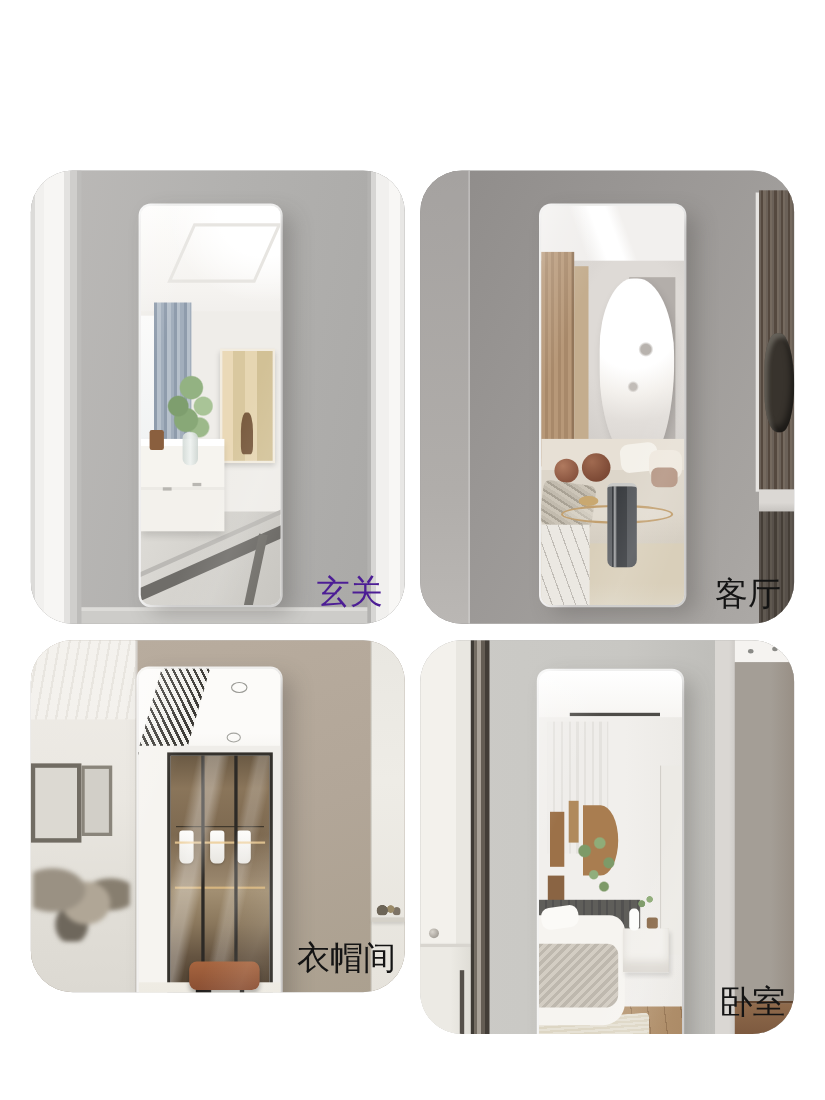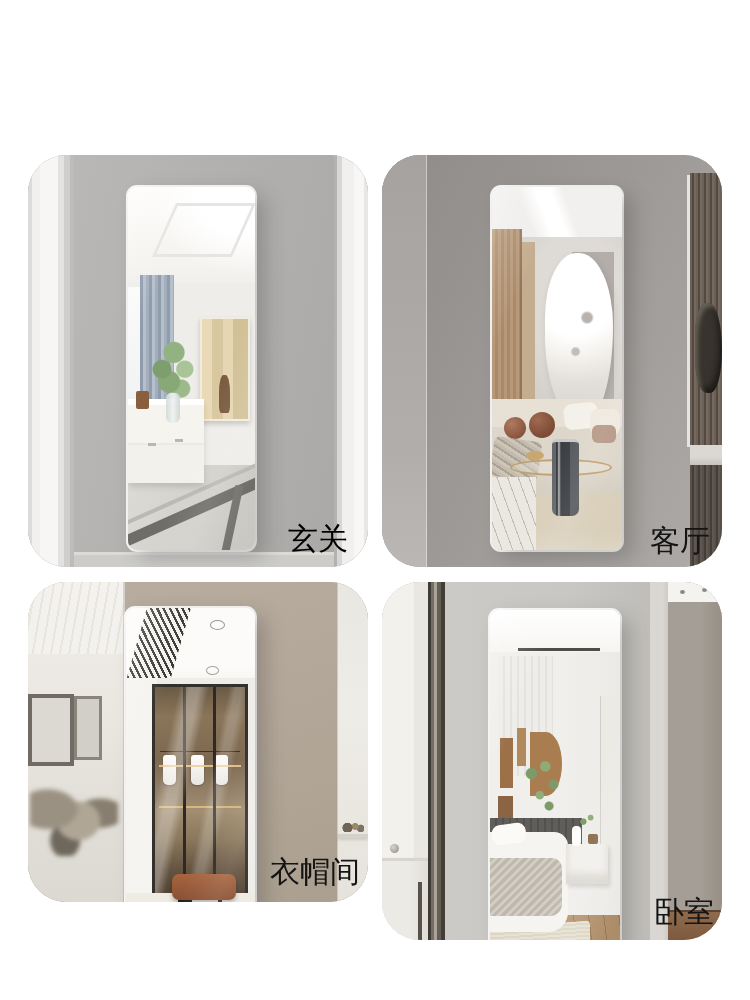--- a/index.html
+++ b/index.html
@@ -193,21 +193,21 @@
       <div class="m1-art"></div>
       <div class="m1-floor"></div>
       <div class="m1-stripe2"></div>
       <div class="m1-stripe"></div>
       <div class="m1-stripe3"></div>
       <div class="m1-cabinet"></div>
       <div class="m1-clock"></div>
       <div class="m1-plant"></div>
       <div class="m1-vase"></div>
     </div>
-    <span class="room-label" style="color: #000000;">玄关</span>
+    <span class="room-label" style="color: #4c1d95;">玄关</span>
   </div>
 
   <div class="card" id="card-living">
     <div class="l-wall"></div>
     <div class="l-strip"></div>
     <div class="l-sliver"></div>
     <div class="l-slats"></div>
     <div class="l-sculpture"></div>
     <div class="l-shelf"></div>
     <div class="l-slats-bottom"></div>

